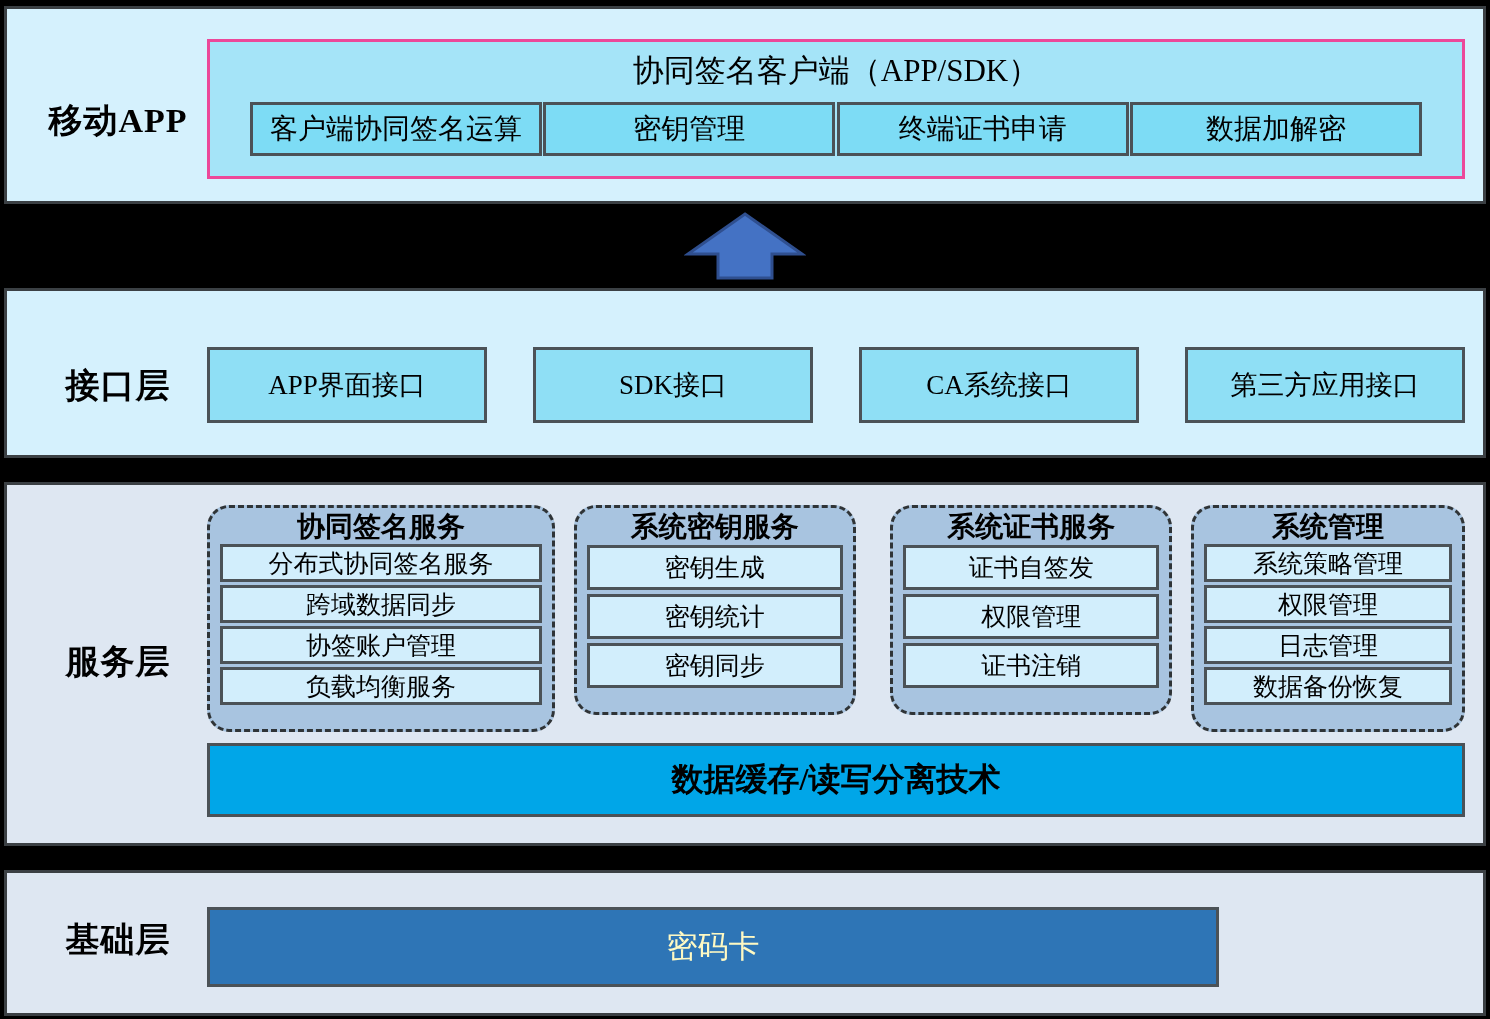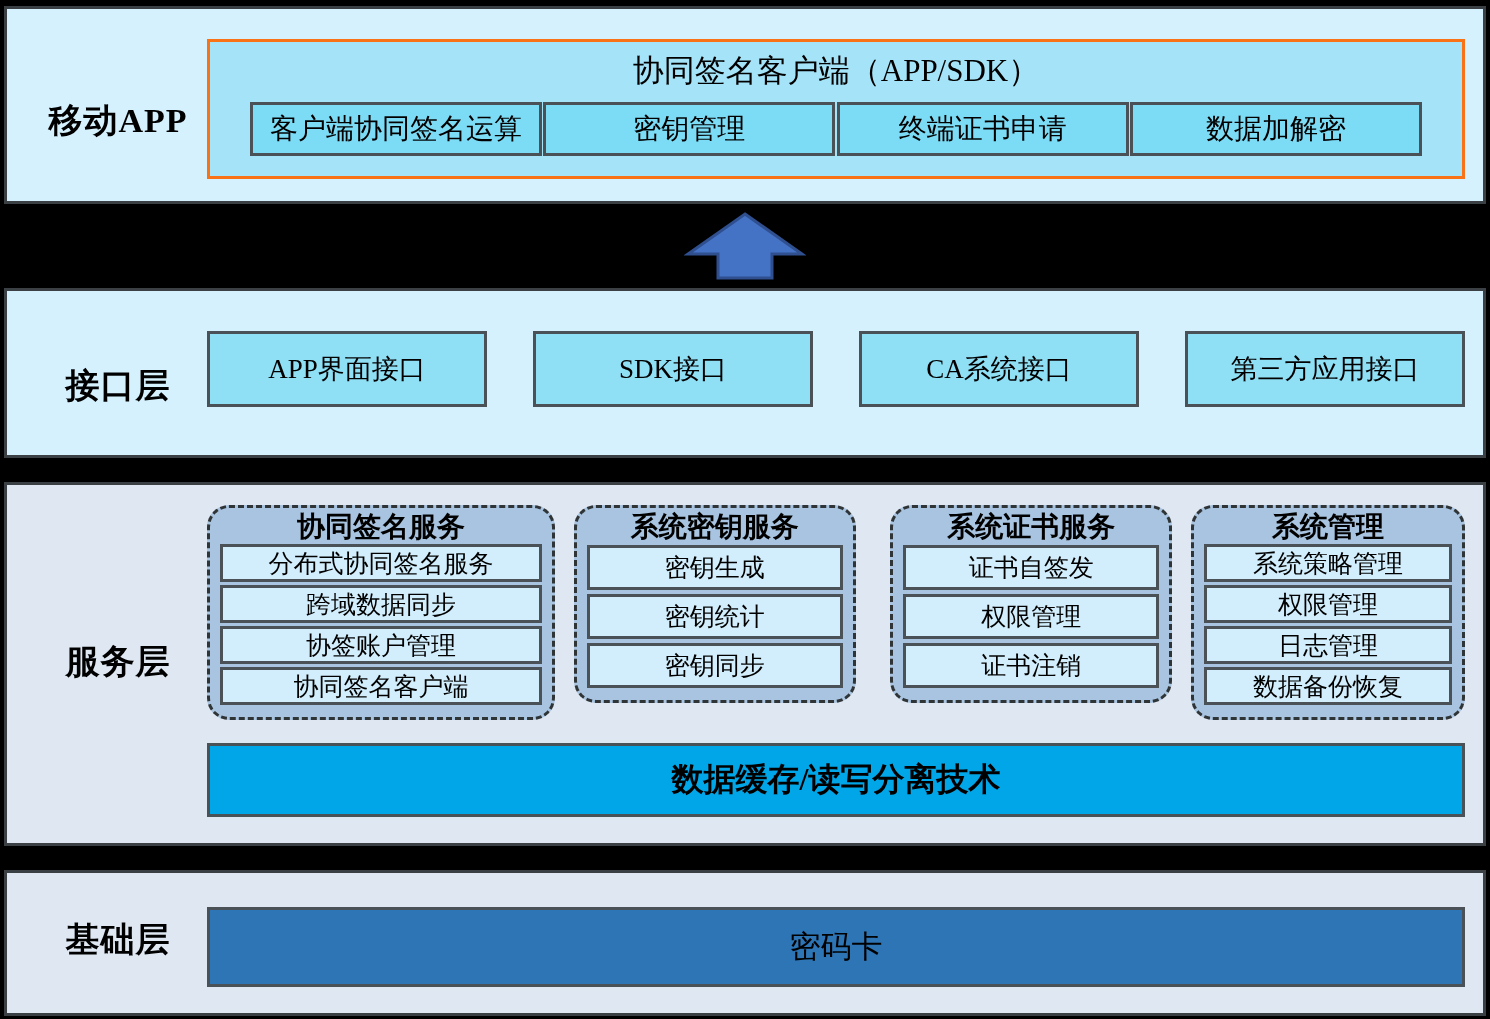--- a/index.html
+++ b/index.html
@@ -48,21 +48,21 @@
     background: #d5f1fd;
   }
   #mobile-label { top: 95px; }
 
   .client-box {
     position: absolute;
     box-sizing: border-box;
     left: 200px; top: 30px;
     width: 1258px; height: 140px;
     background: #a5e4f8;
-    border: 3px solid #f97316;
+    border: 3px solid #ec4899;
   }
   .client-title {
     position: absolute;
     left: 0; right: 0; top: 10px;
     text-align: center;
     font-size: 31px;
     color: #000000;
     line-height: 1.2;
   }
   .client-items {
@@ -115,20 +115,21 @@
   .iface-item {
     box-sizing: border-box;
     width: 280px; height: 76px;
     background: #8fdff5;
     border: 3px solid #4b5257;
     display: flex;
     align-items: center;
     justify-content: center;
     font-size: 27px;
     color: #000000;
+    margin-top: 16px;
   }
 
   
   #layer-service {
     left: 4px; top: 482px;
     width: 1482px; height: 364px;
     background: #dee7f2;
   }
   #service-label { top: 160px; }
 
@@ -138,21 +139,21 @@
     width: 1258px;
     display: flex;
     justify-content: space-between;
     align-items: flex-start;
   }
   .svc-group {
     box-sizing: border-box;
     background: #a8c4e0;
     border: 3px dashed #2f3437;
     border-radius: 22px;
-    padding: 4px 10px 12px 10px;
+    padding: 4px 10px 24px 10px;
   }
   .svc-group.g1 { width: 348px; }
   .svc-group.g2 { width: 282px; }
   .svc-group.g3 { width: 282px; margin-left: 16px; }
   .svc-group.g4 { width: 274px; }
 
   .svc-group-title {
     text-align: center;
     font-size: 28px;
     font-weight: bold;
@@ -203,28 +204,28 @@
     left: 4px; top: 870px;
     width: 1482px; height: 146px;
     background: #dee7f2;
   }
   #base-label { top: 50px; }
 
   .base-bar {
     position: absolute;
     box-sizing: border-box;
     left: 200px; top: 34px;
-    width: 1258px; height: 80px;
+    width: 1012px; height: 80px;
     background: #2e75b6;
     border: 3px solid #4b5257;
     display: flex;
     align-items: center;
     justify-content: center;
     font-size: 31px;
-    color: #000000;
+    color: #fef9c3;
   }
 </style>
 </head>
 <body>
 
 <div class="diagram">
 
   <div class="layer" id="layer-mobile">
     <div class="layer-label" id="mobile-label">移动APP</div>
 
@@ -282,21 +283,21 @@
         <div class="svc-item">
           <span>分布式协同签名服务</span>
         </div>
         <div class="svc-item">
           <span>跨域数据同步</span>
         </div>
         <div class="svc-item">
           <span>协签账户管理</span>
         </div>
         <div class="svc-item">
-          <span>协同签名客户端</span>
+          <span>负载均衡服务</span>
         </div>
       </div>
 
       <div class="svc-group g2">
         <div class="svc-group-title">系统密钥服务</div>
         <div class="svc-item">
           <span>密钥生成</span>
         </div>
         <div class="svc-item">
           <span>密钥统计</span>

